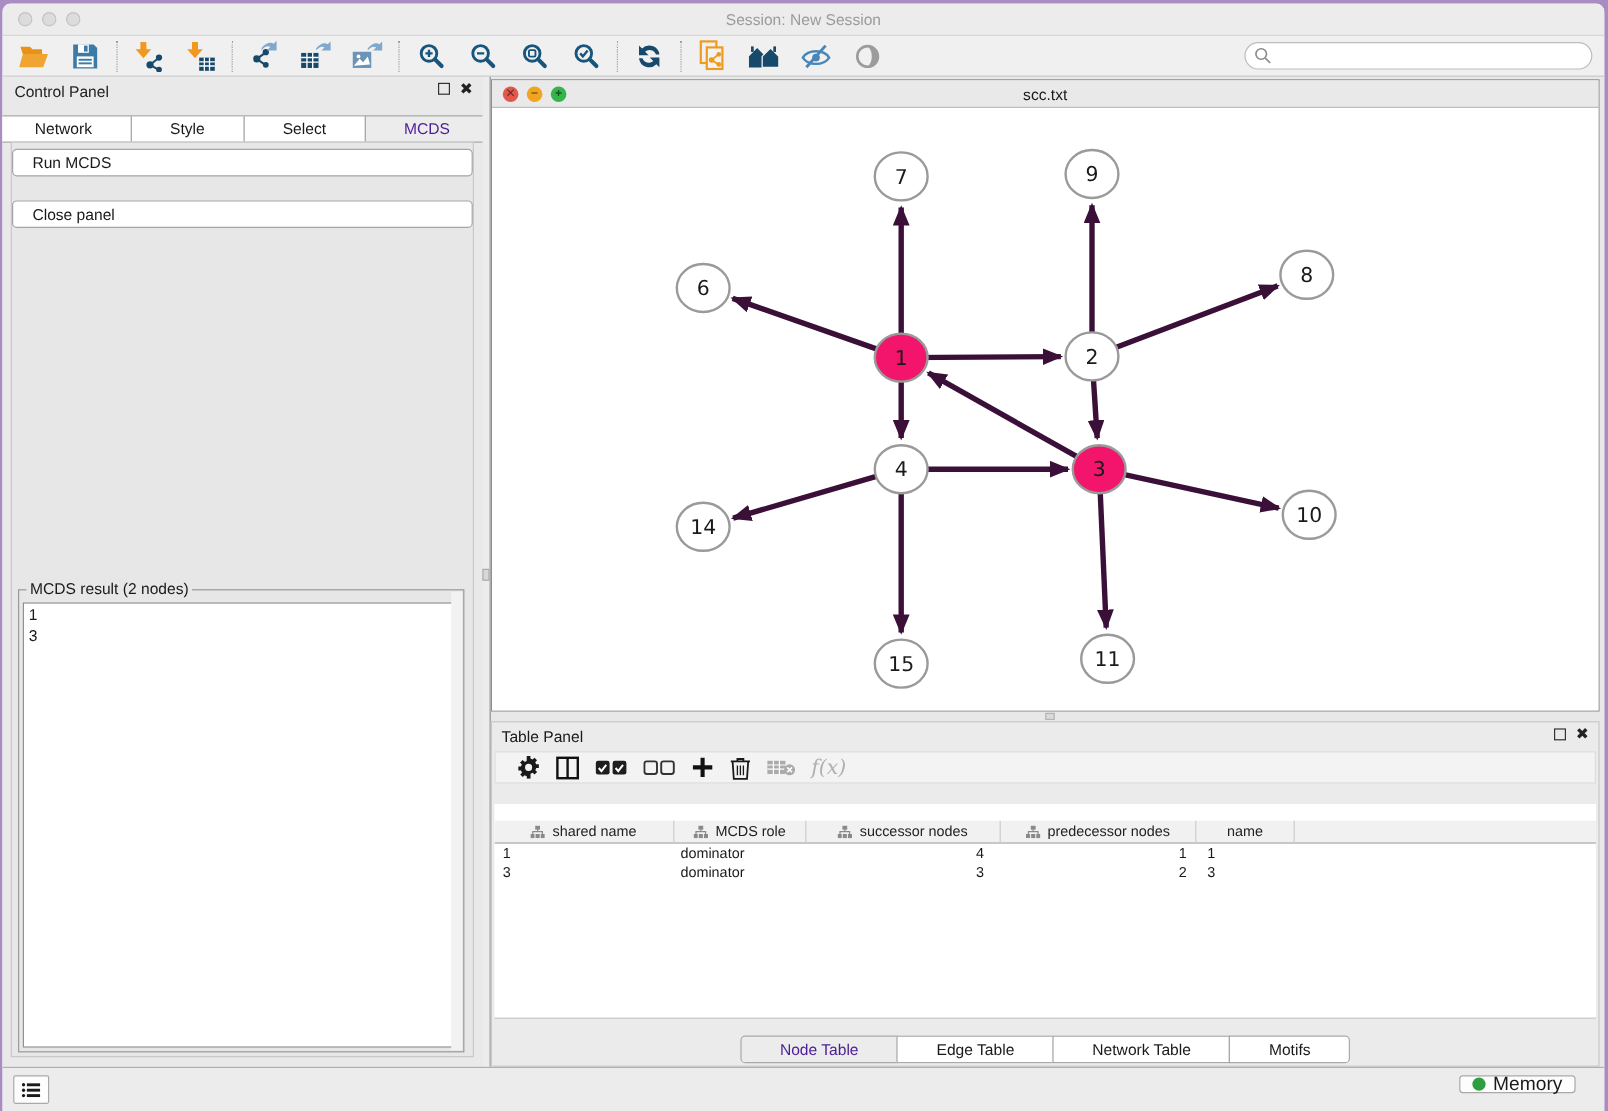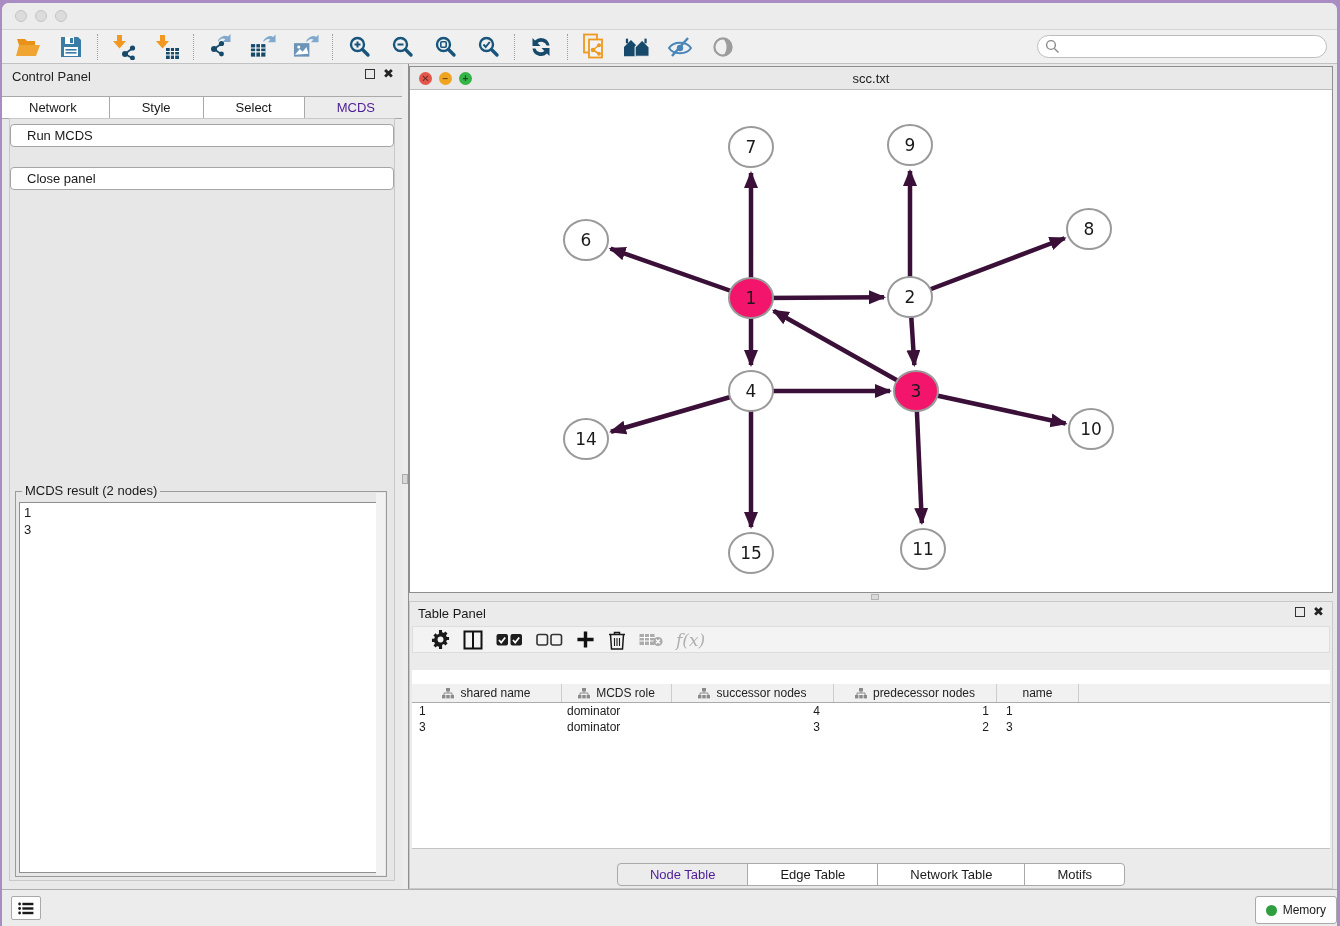--- a/index.html
+++ b/index.html
@@ -95,35 +95,36 @@
   .td:nth-child(2){ width:110px; padding-left:5px; }
   .td:nth-child(3){ width:162px; justify-content:flex-end; padding-right:14px; }
   .td:nth-child(4){ width:163px; justify-content:flex-end; padding-right:8px; }
   .td:nth-child(5){ width:82px; padding-left:9px; }
   .tp-tabs { position:absolute; left:0; right:0; top:261px; display:flex; justify-content:center; }
 
   
   .statusbar { position:absolute; left:0; right:0; bottom:0; height:37px; background:#ECECEC; border-top:1px solid #B0B0B0; }
   .sb-left-btn { position:absolute; left:9px; top:6px; width:30px; height:24px; background:#FDFDFD;
                  border:1px solid #A9A9A9; border-radius:2px; display:flex; align-items:center; justify-content:center; cursor:pointer; }
-  .memory-btn { position:absolute; right:0; top:6px; height:28px; background:#FDFDFD; border:1px solid #A9A9A9;
-                border-radius:3px; display:flex; align-items:center; gap:6px; padding:0 10px; font-size:12px; cursor:pointer; }
+  .memory-btn { position:absolute; right:24px; top:6px; height:15px; background:#FDFDFD; border:1px solid #A9A9A9;
+                border-radius:3px; display:flex; align-items:center; gap:6px; padding:0 10px; font-size:16px; cursor:pointer; }
   .mem-dot { width:11px; height:11px; border-radius:50%; background:#2E9E3E; }
 </style>
 </head>
 <body>
 
 <div class="window">
 
   <div class="titlebar">
     <div class="lights">
       <div class="light"></div>
       <div class="light"></div>
       <div class="light"></div>
     </div>
+    <div class="win-title">Session: New Session</div>
   </div>
 
   <div class="toolbar">
     <div class="tb-group" style="padding-left:3px;">
       <div class="tb-btn">
         <svg width="25" height="22" viewBox="0 0 25 22">
             <path d="M1 3h8l2 2h8v4H3z" fill="#E8921A"></path>
             <path d="M3 9h21l-4 11H0z" fill="#F0A431"></path>
           </svg>
       </div>

